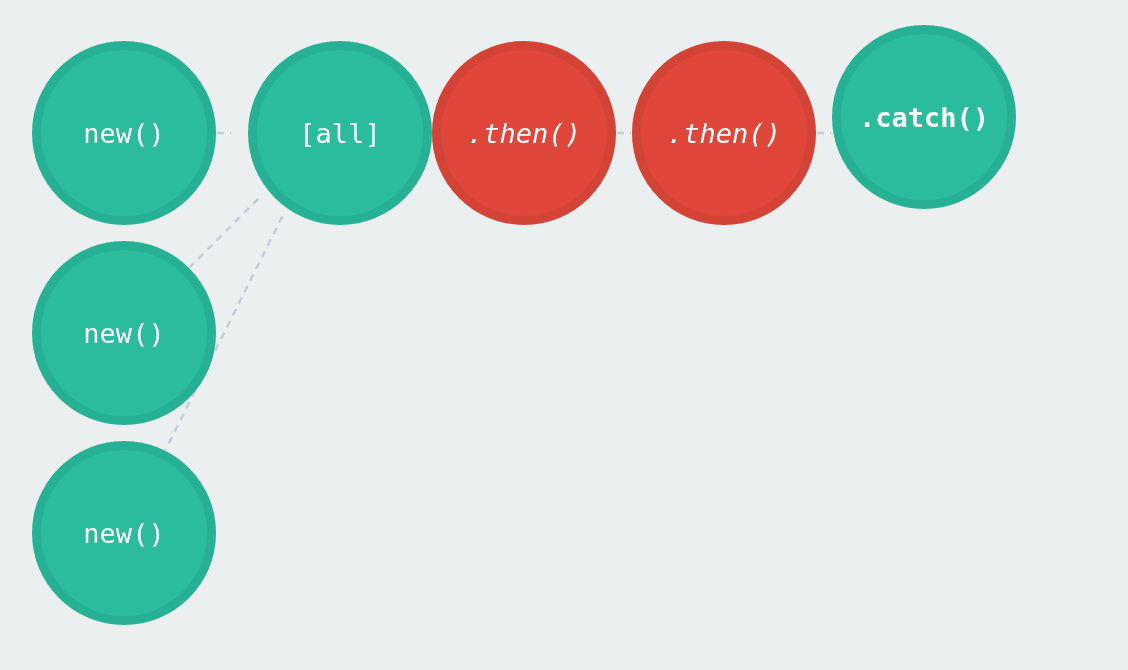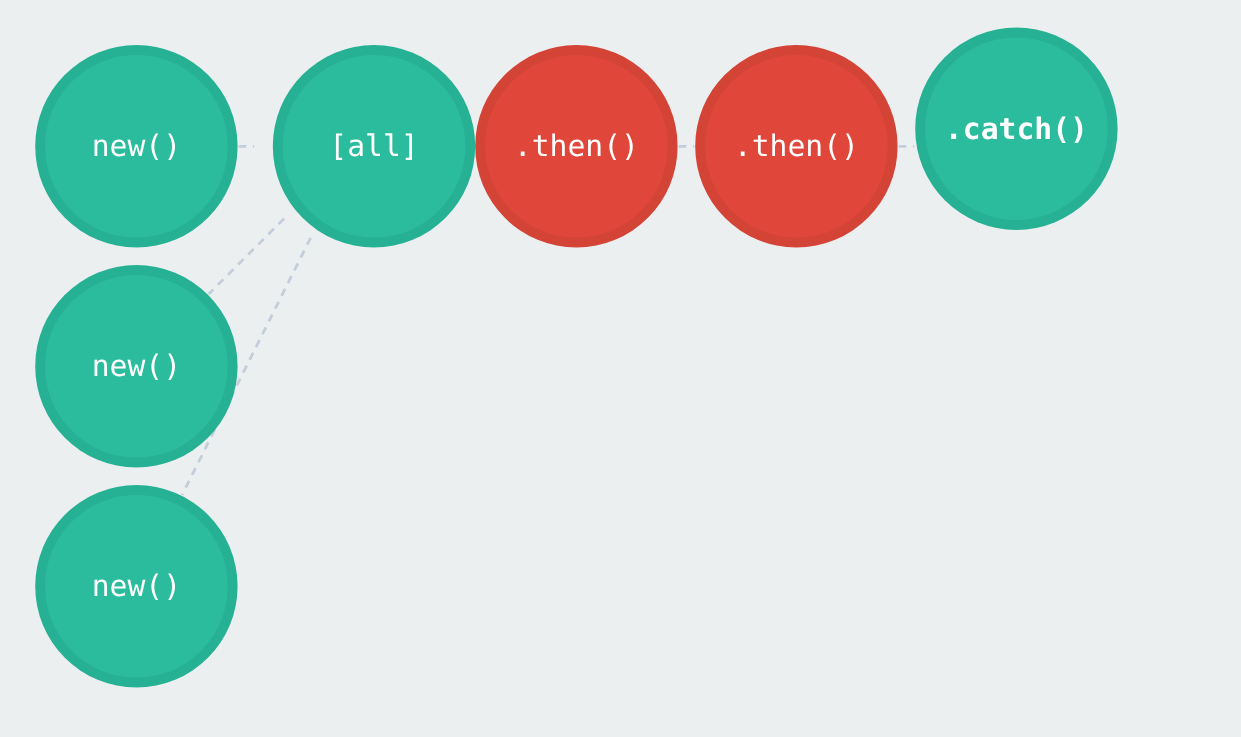--- a/index.html
+++ b/index.html
@@ -35,21 +35,21 @@
   #nodes .node {
     position: absolute;
     border-radius: 50%;
     display: flex;
     align-items: center;
     justify-content: center;
     box-shadow: inset 0 0 0 9px rgba(0, 0, 0, 0.055);
     box-sizing: border-box;
   }
   .node.fulfilled { background: var(--fulfilled-fill, #2abc9d); }
-  .node.rejected  { background: var(--rejected-fill, #e0473a); }
+  .node.rejected  { background: var(--rejected-fill, #e0473a); font-style: italic; }
   .node .label {
     color: var(--label-text, #ffffff);
     font-family: "DejaVu Sans Mono", monospace;
     font-size: 27px;
     line-height: 1;
     white-space: pre;
     user-select: none;
   }
 </style>
 </head>

